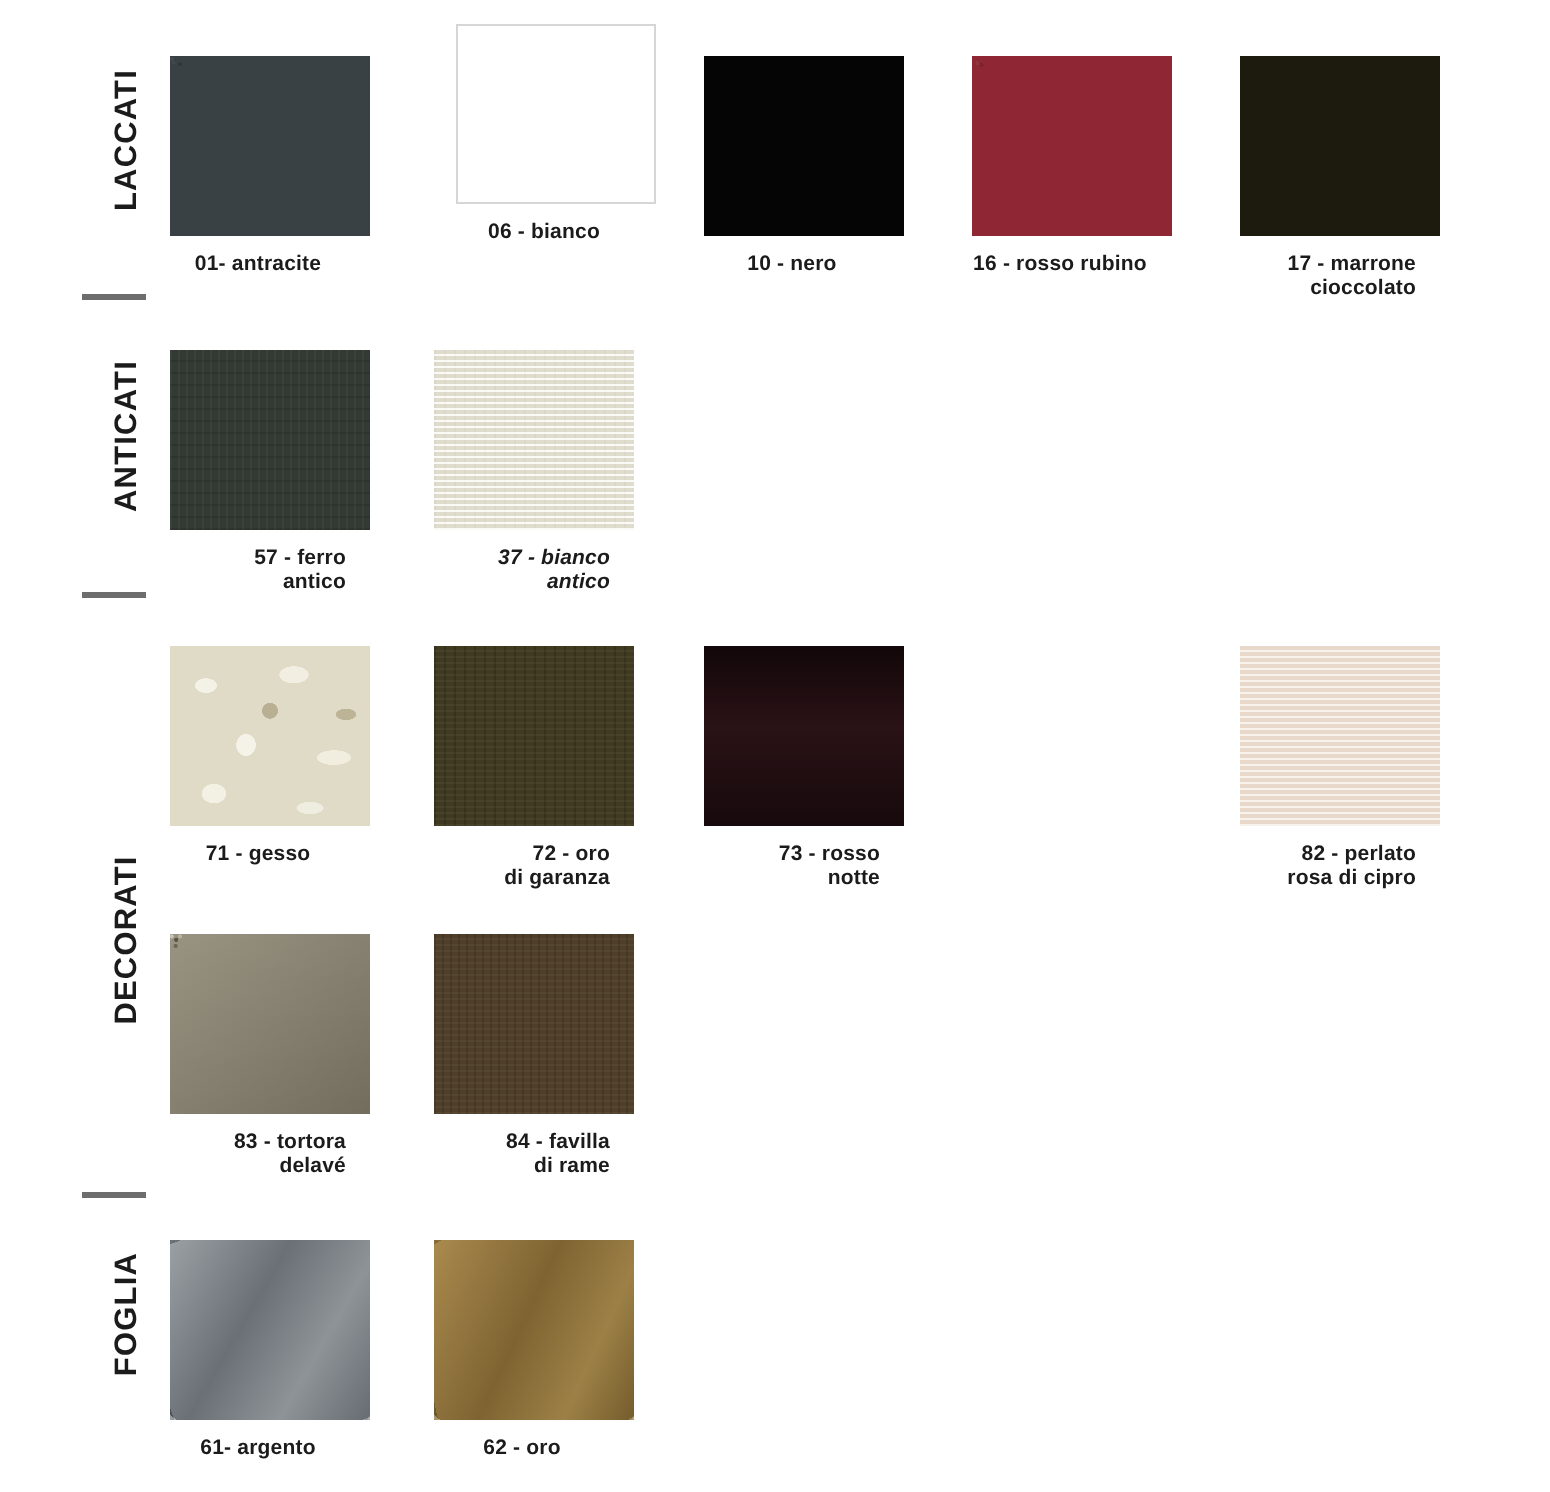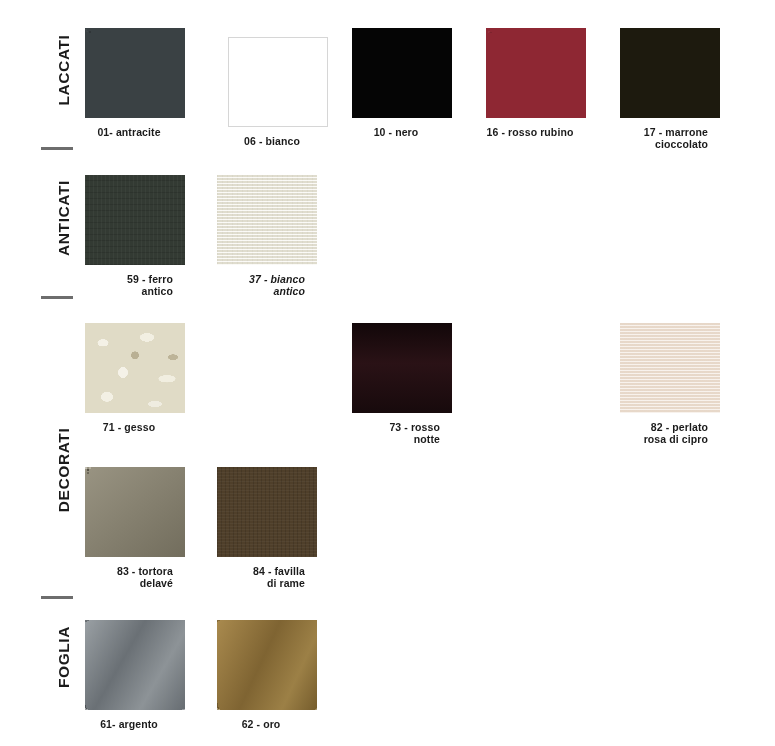--- a/index.html
+++ b/index.html
@@ -193,21 +193,21 @@
 
 <div id="page">
 
   <div class="cat-label" style="left:55px; top:120px; width:100px;">LACCATI</div>
 
   <div class="cell" style="left:85px; top:28px;">
     <span class="chip tx-antracite"></span>
     <div class="caption center">01- antracite</div>
   </div>
 
-  <div class="cell" style="left:217px; top:37px;padding-left:11px;">
+  <div class="cell" style="left:217px; top:12px;padding-left:11px;">
     <span class="chip tx-bianco bordered"></span>
     <div class="caption center">06 - bianco</div>
   </div>
 
   <div class="cell" style="left:352px; top:28px;">
     <span class="chip tx-nero"></span>
     <div class="caption center">10 - nero</div>
   </div>
 
   <div class="cell" style="left:486px; top:28px;">
@@ -220,40 +220,45 @@
     <div class="caption">17 - marrone
 cioccolato</div>
   </div>
 
   <div class="rule" style="top:147px;"></div>
 
   <div class="cat-label" style="left:55px; top:273px; width:110px;">ANTICATI</div>
 
   <div class="cell" style="left:85px; top:175px;">
     <span class="chip tx-ferro"></span>
-    <div class="caption">59 - ferro
+    <div class="caption">57 - ferro
 antico</div>
   </div>
 
   <div class="cell" style="left:217px; top:175px;font-style:italic;">
     <span class="chip tx-biancoantico"></span>
     <div class="caption">37 - bianco
 antico</div>
   </div>
 
 
   <div class="rule" style="top:296px;"></div>
 
   <div class="cat-label" style="left:55px; top:530px; width:120px;">DECORATI</div>
 
   <div class="cell" style="left:85px; top:323px;">
     <span class="chip tx-gesso"></span>
     <div class="caption center">71 - gesso</div>
   </div>
 
+  <div class="cell" style="left:217px; top:323px;">
+    <span class="chip tx-orogaranza"></span>
+    <div class="caption">72 - oro
+di garanza</div>
+  </div>
 
   <div class="cell" style="left:352px; top:323px;">
     <span class="chip tx-rossonotte"></span>
     <div class="caption">73 - rosso
 notte</div>
   </div>
 
 
   <div class="cell" style="left:620px; top:323px;">
     <span class="chip tx-perlato"></span>

